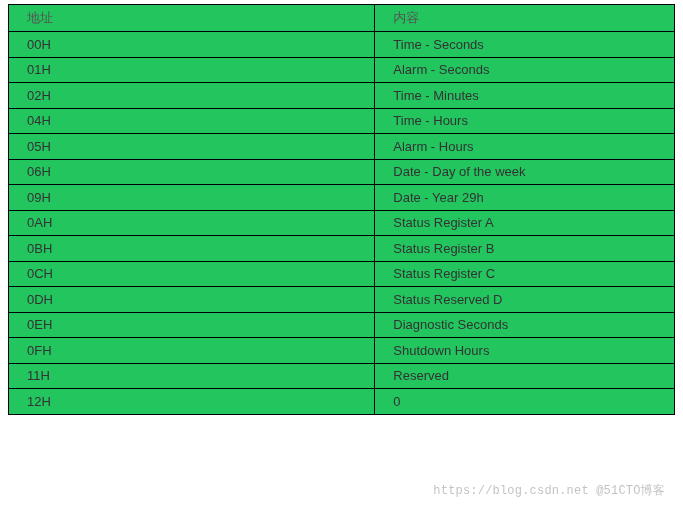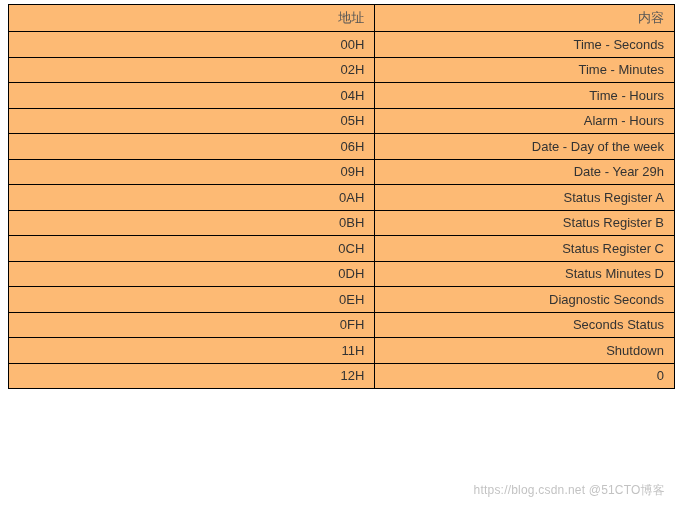--- a/index.html
+++ b/index.html
@@ -11,43 +11,43 @@
     position: relative;
     padding: 4px 8px;
   }
   table {
     border-collapse: collapse;
     width: 100%;
     table-layout: fixed;
   }
   th, td {
     border: 1px solid #000;
-    text-align: right;
-    padding: 4px 10px;
+    text-align: left;
+    padding: 4px 18px;
     font-size: 13px;
     font-weight: 400;
     color: #333;
     height: 25.5px;
     vertical-align: middle;
-    background: #fdba74;
+    background: #22c55e;
   }
   th {
     font-weight: 400;
     color: #555;
   }
   col.c1 { width: 55%; }
   col.c2 { width: 45%; }
   .watermark {
     position: absolute;
     right: 18px;
     bottom: 20px;
     font-size: 12px;
     color: rgba(120,120,120,0.45);
     pointer-events: none;
-    font-family: Liberation Sans, sans-serif;
+    font-family: Liberation Mono, monospace;
     letter-spacing: 0.2px;
   }
 </style>
 </head>
 <body>
 
 <table>
   <colgroup>
     <col class="c1">
       <col class="c2">
@@ -55,20 +55,24 @@
   <thead>
     <tr>
       <th>地址</th>
       <th>内容</th>
     </tr>
   </thead>
   <tbody id="tbody">
       <tr>
         <td>00H</td>
         <td>Time - Seconds</td>
+      </tr>
+      <tr>
+        <td>01H</td>
+        <td>Alarm - Seconds</td>
       </tr>
       <tr>
         <td>02H</td>
         <td>Time - Minutes</td>
       </tr>
       <tr>
         <td>04H</td>
         <td>Time - Hours</td>
       </tr>
       <tr>
@@ -90,33 +94,33 @@
       <tr>
         <td>0BH</td>
         <td>Status Register B</td>
       </tr>
       <tr>
         <td>0CH</td>
         <td>Status Register C</td>
       </tr>
       <tr>
         <td>0DH</td>
-        <td>Status Minutes D</td>
+        <td>Status Reserved D</td>
       </tr>
       <tr>
         <td>0EH</td>
         <td>Diagnostic Seconds</td>
       </tr>
       <tr>
         <td>0FH</td>
-        <td>Seconds Status</td>
+        <td>Shutdown Hours</td>
       </tr>
       <tr>
         <td>11H</td>
-        <td>Shutdown</td>
+        <td>Reserved</td>
       </tr>
       <tr>
         <td>12H</td>
         <td>0</td>
       </tr>
     </tbody>
 </table>
 
 <div class="watermark">https://blog.csdn.net   @51CTO博客</div>
 

